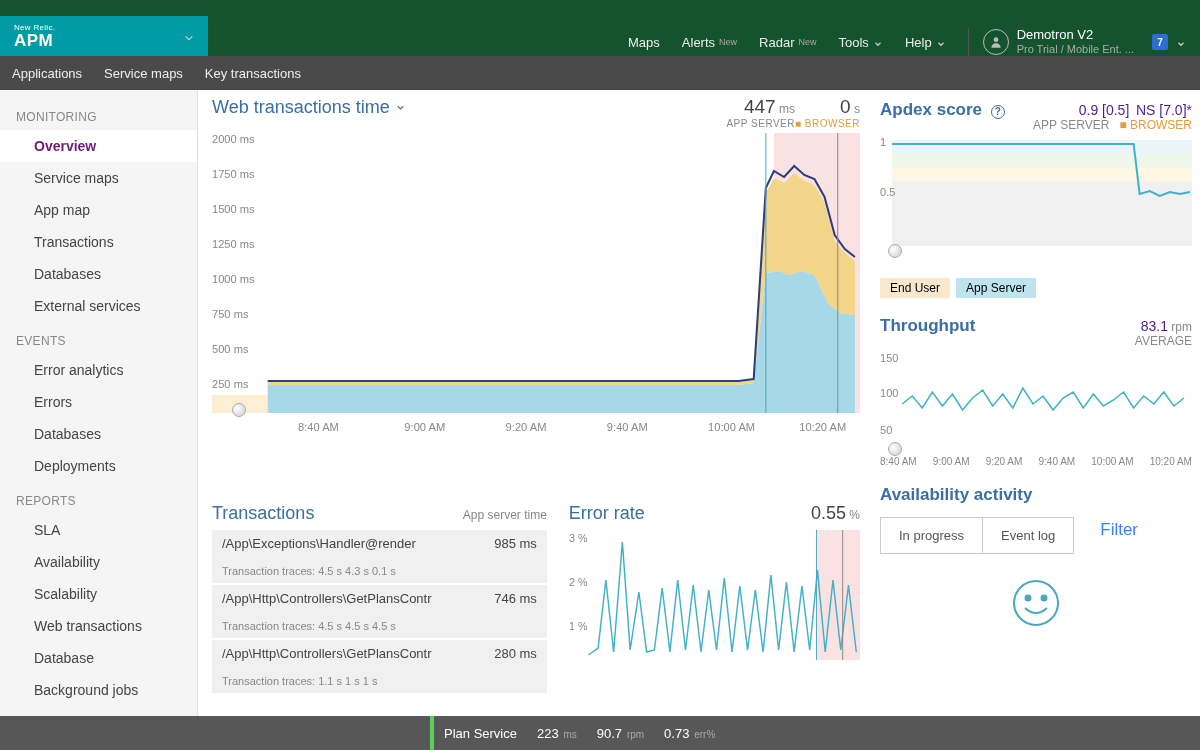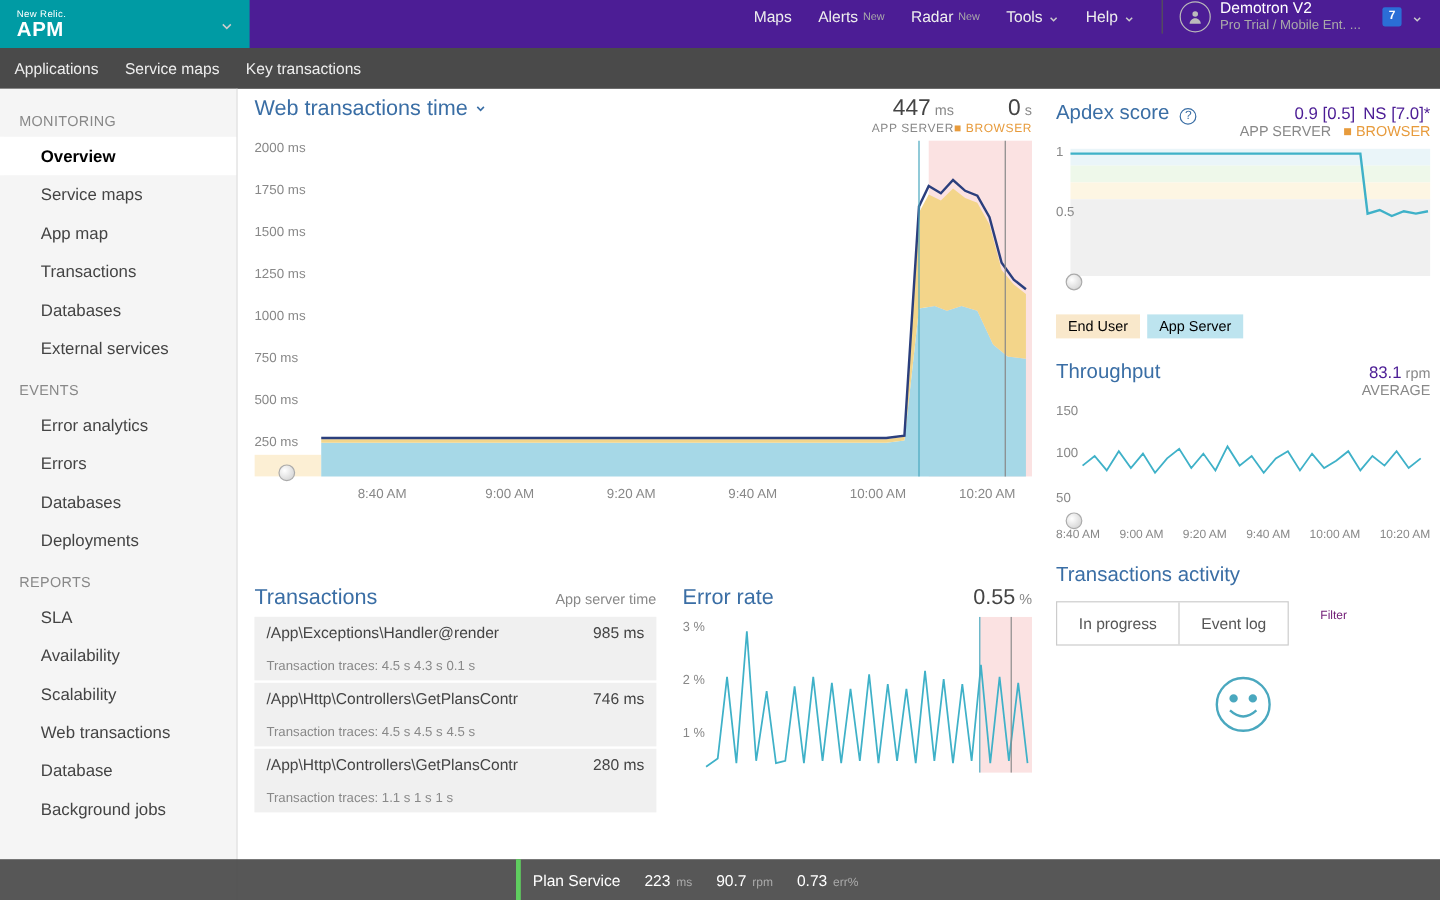--- a/index.html
+++ b/index.html
@@ -1,38 +1,38 @@
 <!DOCTYPE html>
 <html><head>
 <meta charset="utf-8">
 <style>
 *{margin:0;padding:0;box-sizing:border-box;font-family:-apple-system,BlinkMacSystemFont,"Segoe UI",Helvetica,Arial,sans-serif}
 body{width:1200px;height:750px;overflow:hidden;background:#fff;position:relative}
-.topbar{height:40px;background:#4c1d95;display:flex;align-items:flex-start;color:#eee;font-size:13px}
+.topbar{height:56px;background:#14532d;display:flex;align-items:flex-end;color:#eee;font-size:13px}
 .brand{width:208px;height:40px;background:#009ba4;display:flex;align-items:center;padding:0 14px;color:#fff;justify-content:space-between}
 .brand-txt{line-height:1}
 .brand-txt small{font-size:8px;display:block;letter-spacing:0.3px}
 .brand-txt b{font-size:17px;font-weight:800;letter-spacing:0.5px}
 .topnav{flex:1;display:flex;justify-content:flex-end;gap:22px;padding-right:14px;align-items:center}
 .topnav-item{cursor:pointer;display:flex;align-items:center;gap:4px}
 .topnav-item sup{font-size:9px;color:#aaa}
 .user{display:flex;align-items:center;gap:8px;border-left:1px solid #555;padding-left:14px}
 .avatar{width:26px;height:26px;border:1.5px solid #bbb;border-radius:50%;display:flex;align-items:center;justify-content:center}
 .avatar svg{width:14px;height:14px;fill:#bbb}
 .user-meta{line-height:1.15;font-size:11px}
 .user-meta b{font-size:13px;font-weight:500;color:#fff}
 .user-meta span{display:block;color:#aaa}
 .notif{width:16px;height:16px;background:#2b6ed6;color:#fff;font-size:10px;font-weight:700;display:flex;align-items:center;justify-content:center;border-radius:2px;margin-left:10px}
 .subbar{height:34px;background:#4a4a4a;display:flex;align-items:center;color:#eee;font-size:13px;padding-left:12px;gap:22px}
 .subbar span{cursor:pointer}
 .body{display:flex;height:676px}
 .sidebar{width:198px;background:#f5f5f5;border-right:1px solid #e0e0e0;overflow-y:auto;padding-top:8px}
 .side-head{font-size:12px;letter-spacing:0.3px;color:#888;padding:12px 16px 6px}
 .side-item{font-size:14px;color:#444;padding:8px 16px 8px 34px;cursor:pointer}
-.side-item.active{background:#fff;font-weight:700;color:#000000;border-left:3px solid #fff;padding-left:31px}
+.side-item.active{background:#fff;font-weight:700;color:#701a75;border-left:3px solid #fff;padding-left:31px}
 .main{flex:1;display:flex;overflow:hidden}
 .center{flex:1;padding:6px 20px 0 14px;display:flex;flex-direction:column}
 .right{width:320px;padding:10px 8px 0 0}
 .panel-title{display:flex;align-items:baseline;justify-content:space-between;margin-bottom:4px}
 .panel-title h2{font-size:18px;font-weight:400;color:#3a6ea5}
 .metrics{display:flex;font-size:12px;text-align:right}
 .metrics .val{font-size:19px;color:#444}
 .metrics .unit{font-size:12px;color:#888}
 .metrics .lbl{font-size:10px;letter-spacing:0.5px;color:#888}
 .metrics .browser{color:#e79b3c}
@@ -50,38 +50,38 @@
 .err{flex:1}
 .sect-head{display:flex;justify-content:space-between;align-items:baseline;margin-bottom:6px}
 .sect-head h3{font-size:18px;font-weight:400;color:#3a6ea5}
 .sect-head .r{font-size:12px;color:#888}
 .tx-row{background:#f0f0f0;padding:6px 10px;margin-bottom:2px}
 .tx-row .l1{display:flex;justify-content:space-between;font-size:13px;color:#444}
 .tx-row .l2{font-size:11px;color:#888;margin-top:14px}
 .errchart{height:130px;position:relative}
 .errchart svg{width:100%;height:100%}
 .r-panel{margin-bottom:18px}
-.r-panel h3{font-size:17px;font-weight:400;color:#3a6ea5}
+.r-panel h3{font-size:17px;font-weight:700;color:#3a6ea5}
 .r-head{display:flex;justify-content:space-between;align-items:baseline}
 .r-head .rv{text-align:right;font-size:12px;color:#888}
 .r-head .rv b{font-size:14px;font-weight:400;color:#4c1d95}
 .apdex-chart{height:120px;position:relative;margin-top:4px}
 .apdex-chart svg{width:100%;height:100%}
 .apdex-legend{display:flex;gap:6px;margin-top:22px;font-size:12px}
 .apdex-legend span{padding:3px 10px}
 .enduser{background:#f9e8cb}
 .appserver{background:#bde4ef}
 .thr-chart{height:90px;margin-top:4px}
 .thr-chart svg{width:100%;height:100%}
 .thr-axis{font-size:10px;color:#888;display:flex;justify-content:space-between;margin-top:14px}
 .appact{margin-top:18px}
 .tabs{display:flex;border:1px solid #ccc;width:fit-content;margin-top:12px}
 .tabs .tab{padding:10px 18px;font-size:13px;color:#555;cursor:pointer}
 .tabs .tab+.tab{border-left:1px solid #ccc}
-.filter{padding:10px 18px;font-size:10px;color:#701a75;margin-left:8px}
+.filter{padding:10px 18px;font-size:17px;color:#3b82f6;margin-left:8px}
 .smiley{margin:24px auto 0;width:50px;height:50px}
 .smiley svg{stroke:#4aa8bf;fill:none;stroke-width:2}
 .footer{position:absolute;bottom:0;left:0;right:0;height:34px;background:rgba(74,74,74,0.93);display:flex;align-items:center;color:#ddd;font-size:13px;padding-left:430px;gap:20px}
 .footer .gbar{width:4px;height:34px;background:#5fce5f;margin-right:-10px}
 .footer b{color:#fff;font-weight:500}
 .footer .u{font-size:10px;color:#aaa;margin-left:2px}
 .chev{width:10px;height:10px}
 .chev svg{stroke:#ccc;fill:none;stroke-width:1.5}
 .help-icon{width:14px;height:14px;border:1.5px solid #3a6ea5;border-radius:50%;display:inline-flex;align-items:center;justify-content:center;font-size:10px;color:#3a6ea5;margin-left:4px}
 </style>
@@ -303,21 +303,21 @@
           <span>8:40 AM</span>
             <span>9:00 AM</span>
             <span>9:20 AM</span>
             <span>9:40 AM</span>
             <span>10:00 AM</span>
             <span>10:20 AM</span>
         </div>
       </div>
 
       <div class="r-panel appact">
-        <h3>Transactions activity</h3>
+        <h3>Availability activity</h3>
         <div style="display:flex;align-items:center">
           <div class="tabs">
             <div class="tab">In progress</div>
             <div class="tab">Event log</div>
           </div>
           <div class="filter">Filter</div>
         </div>
         <div class="smiley">
           <svg viewBox="0 0 50 50">
               <circle cx="25" cy="25" r="22"></circle>

